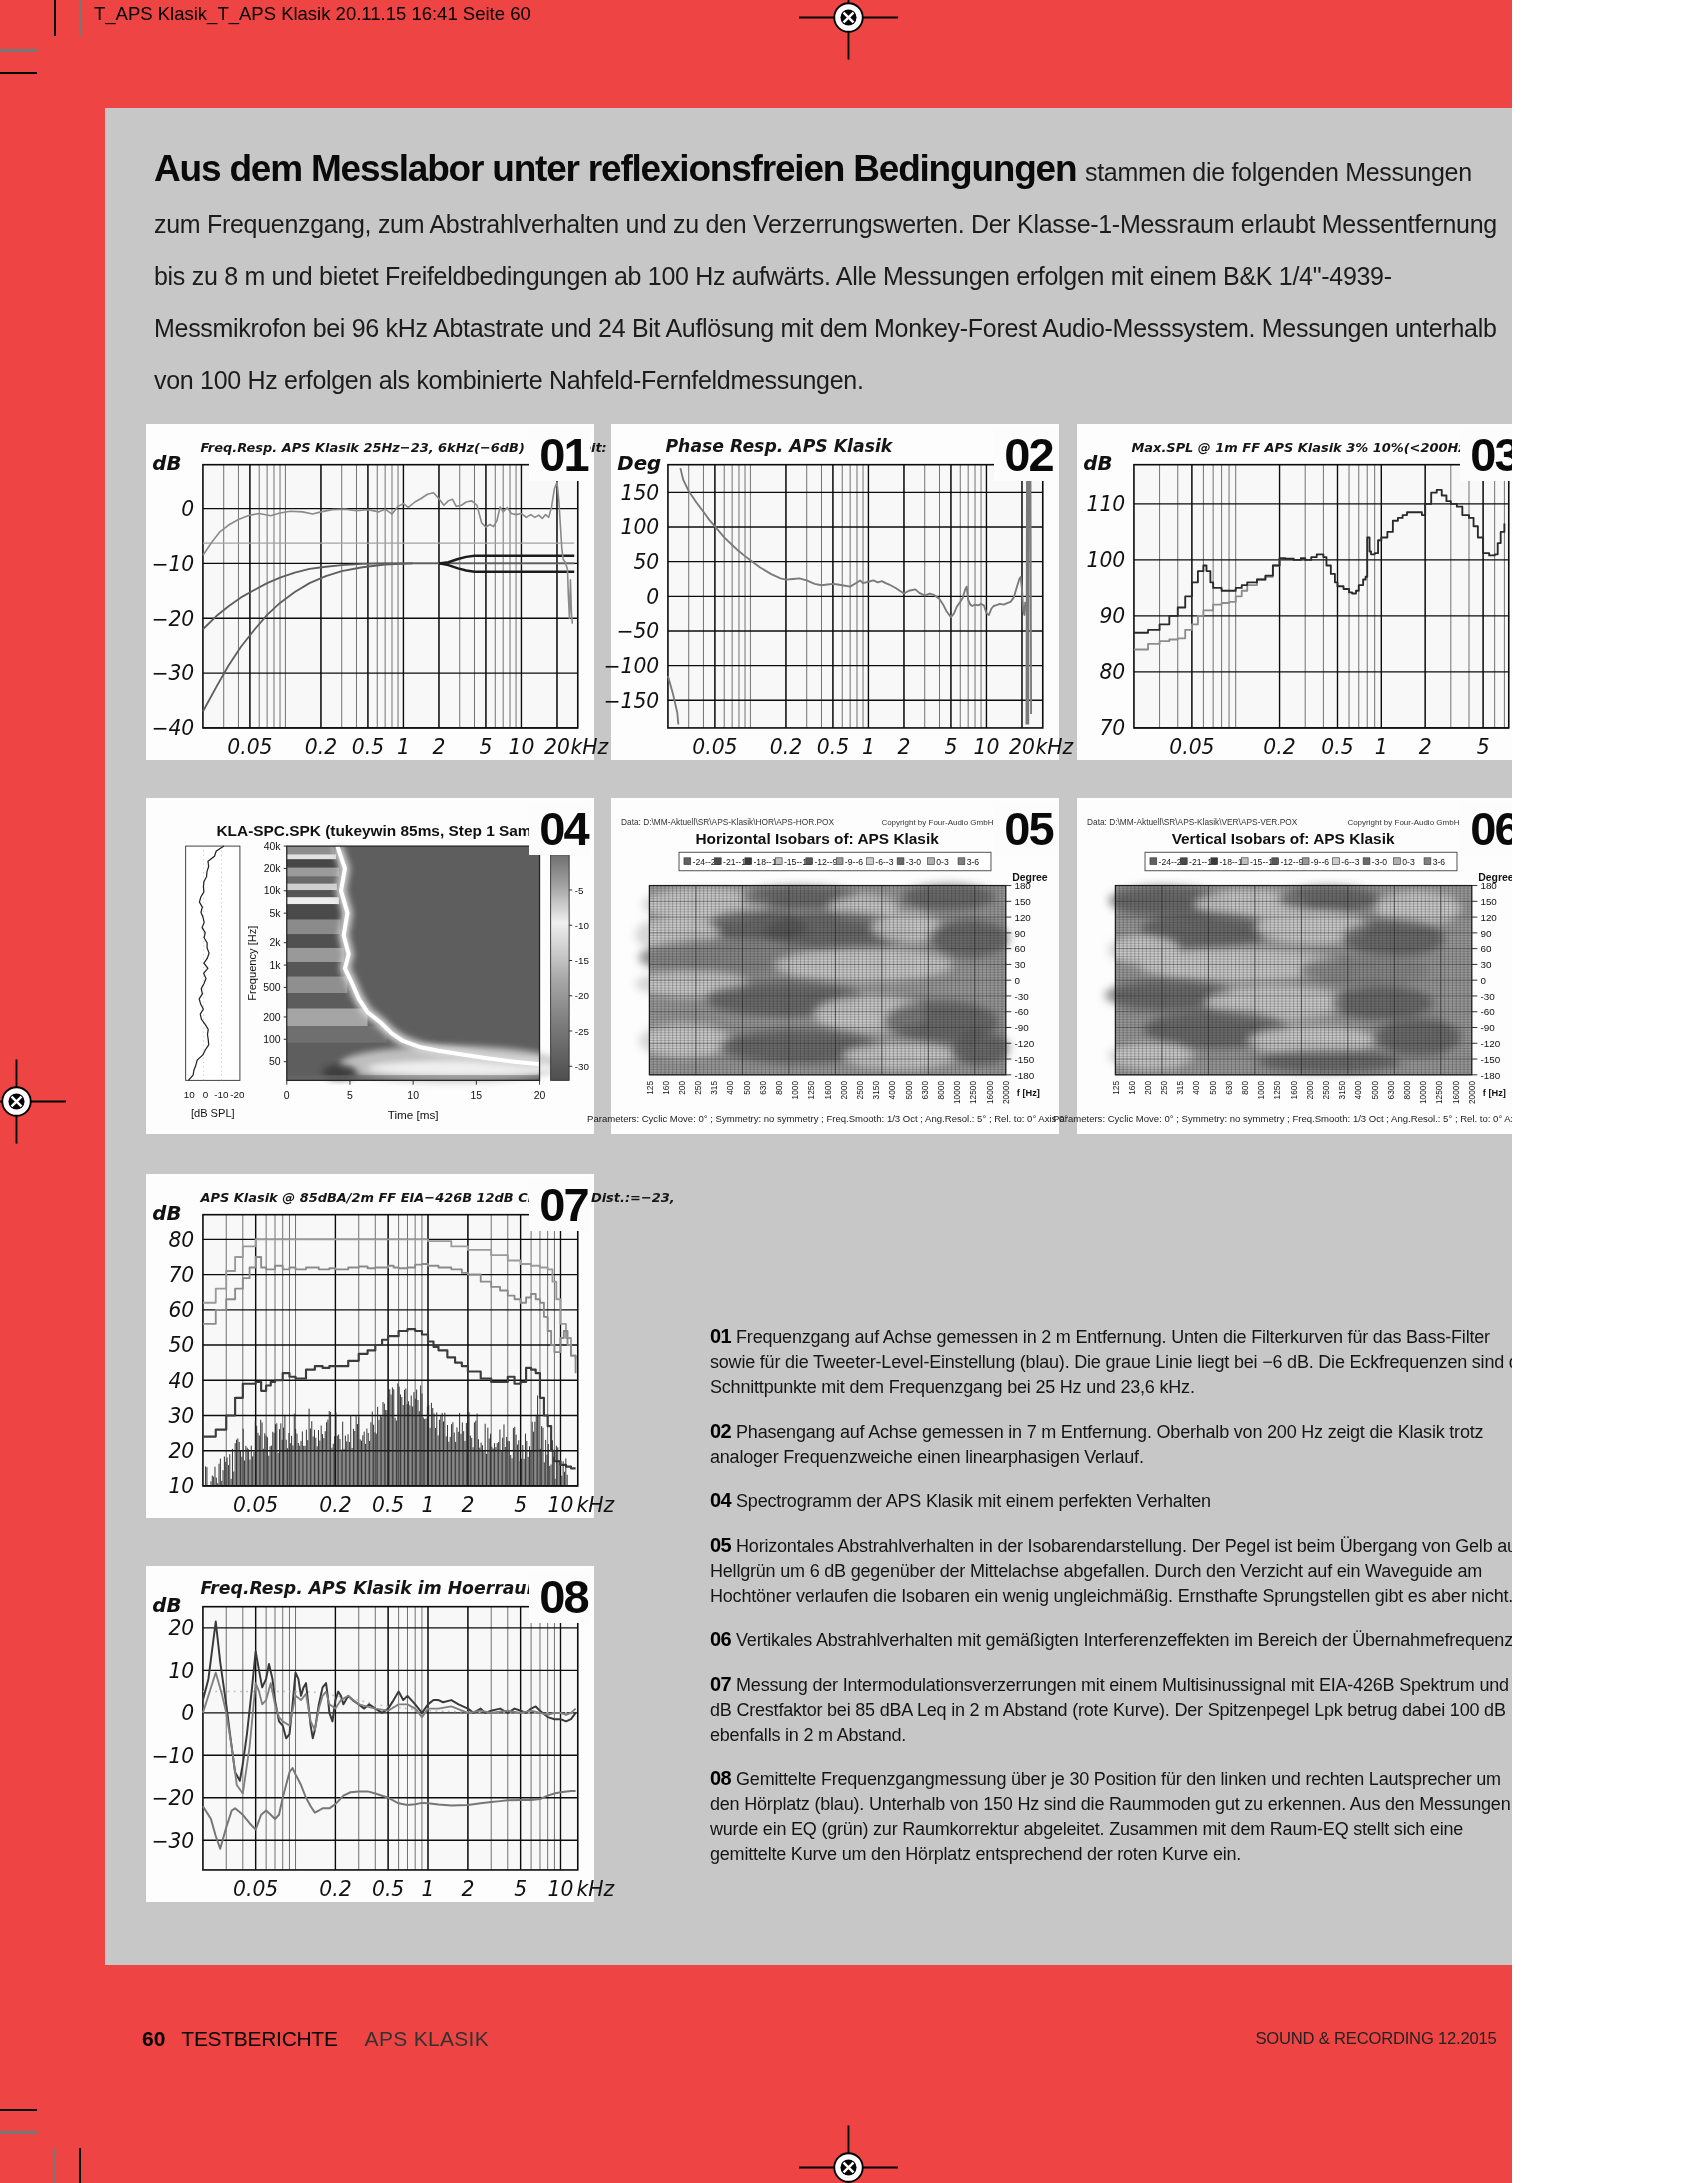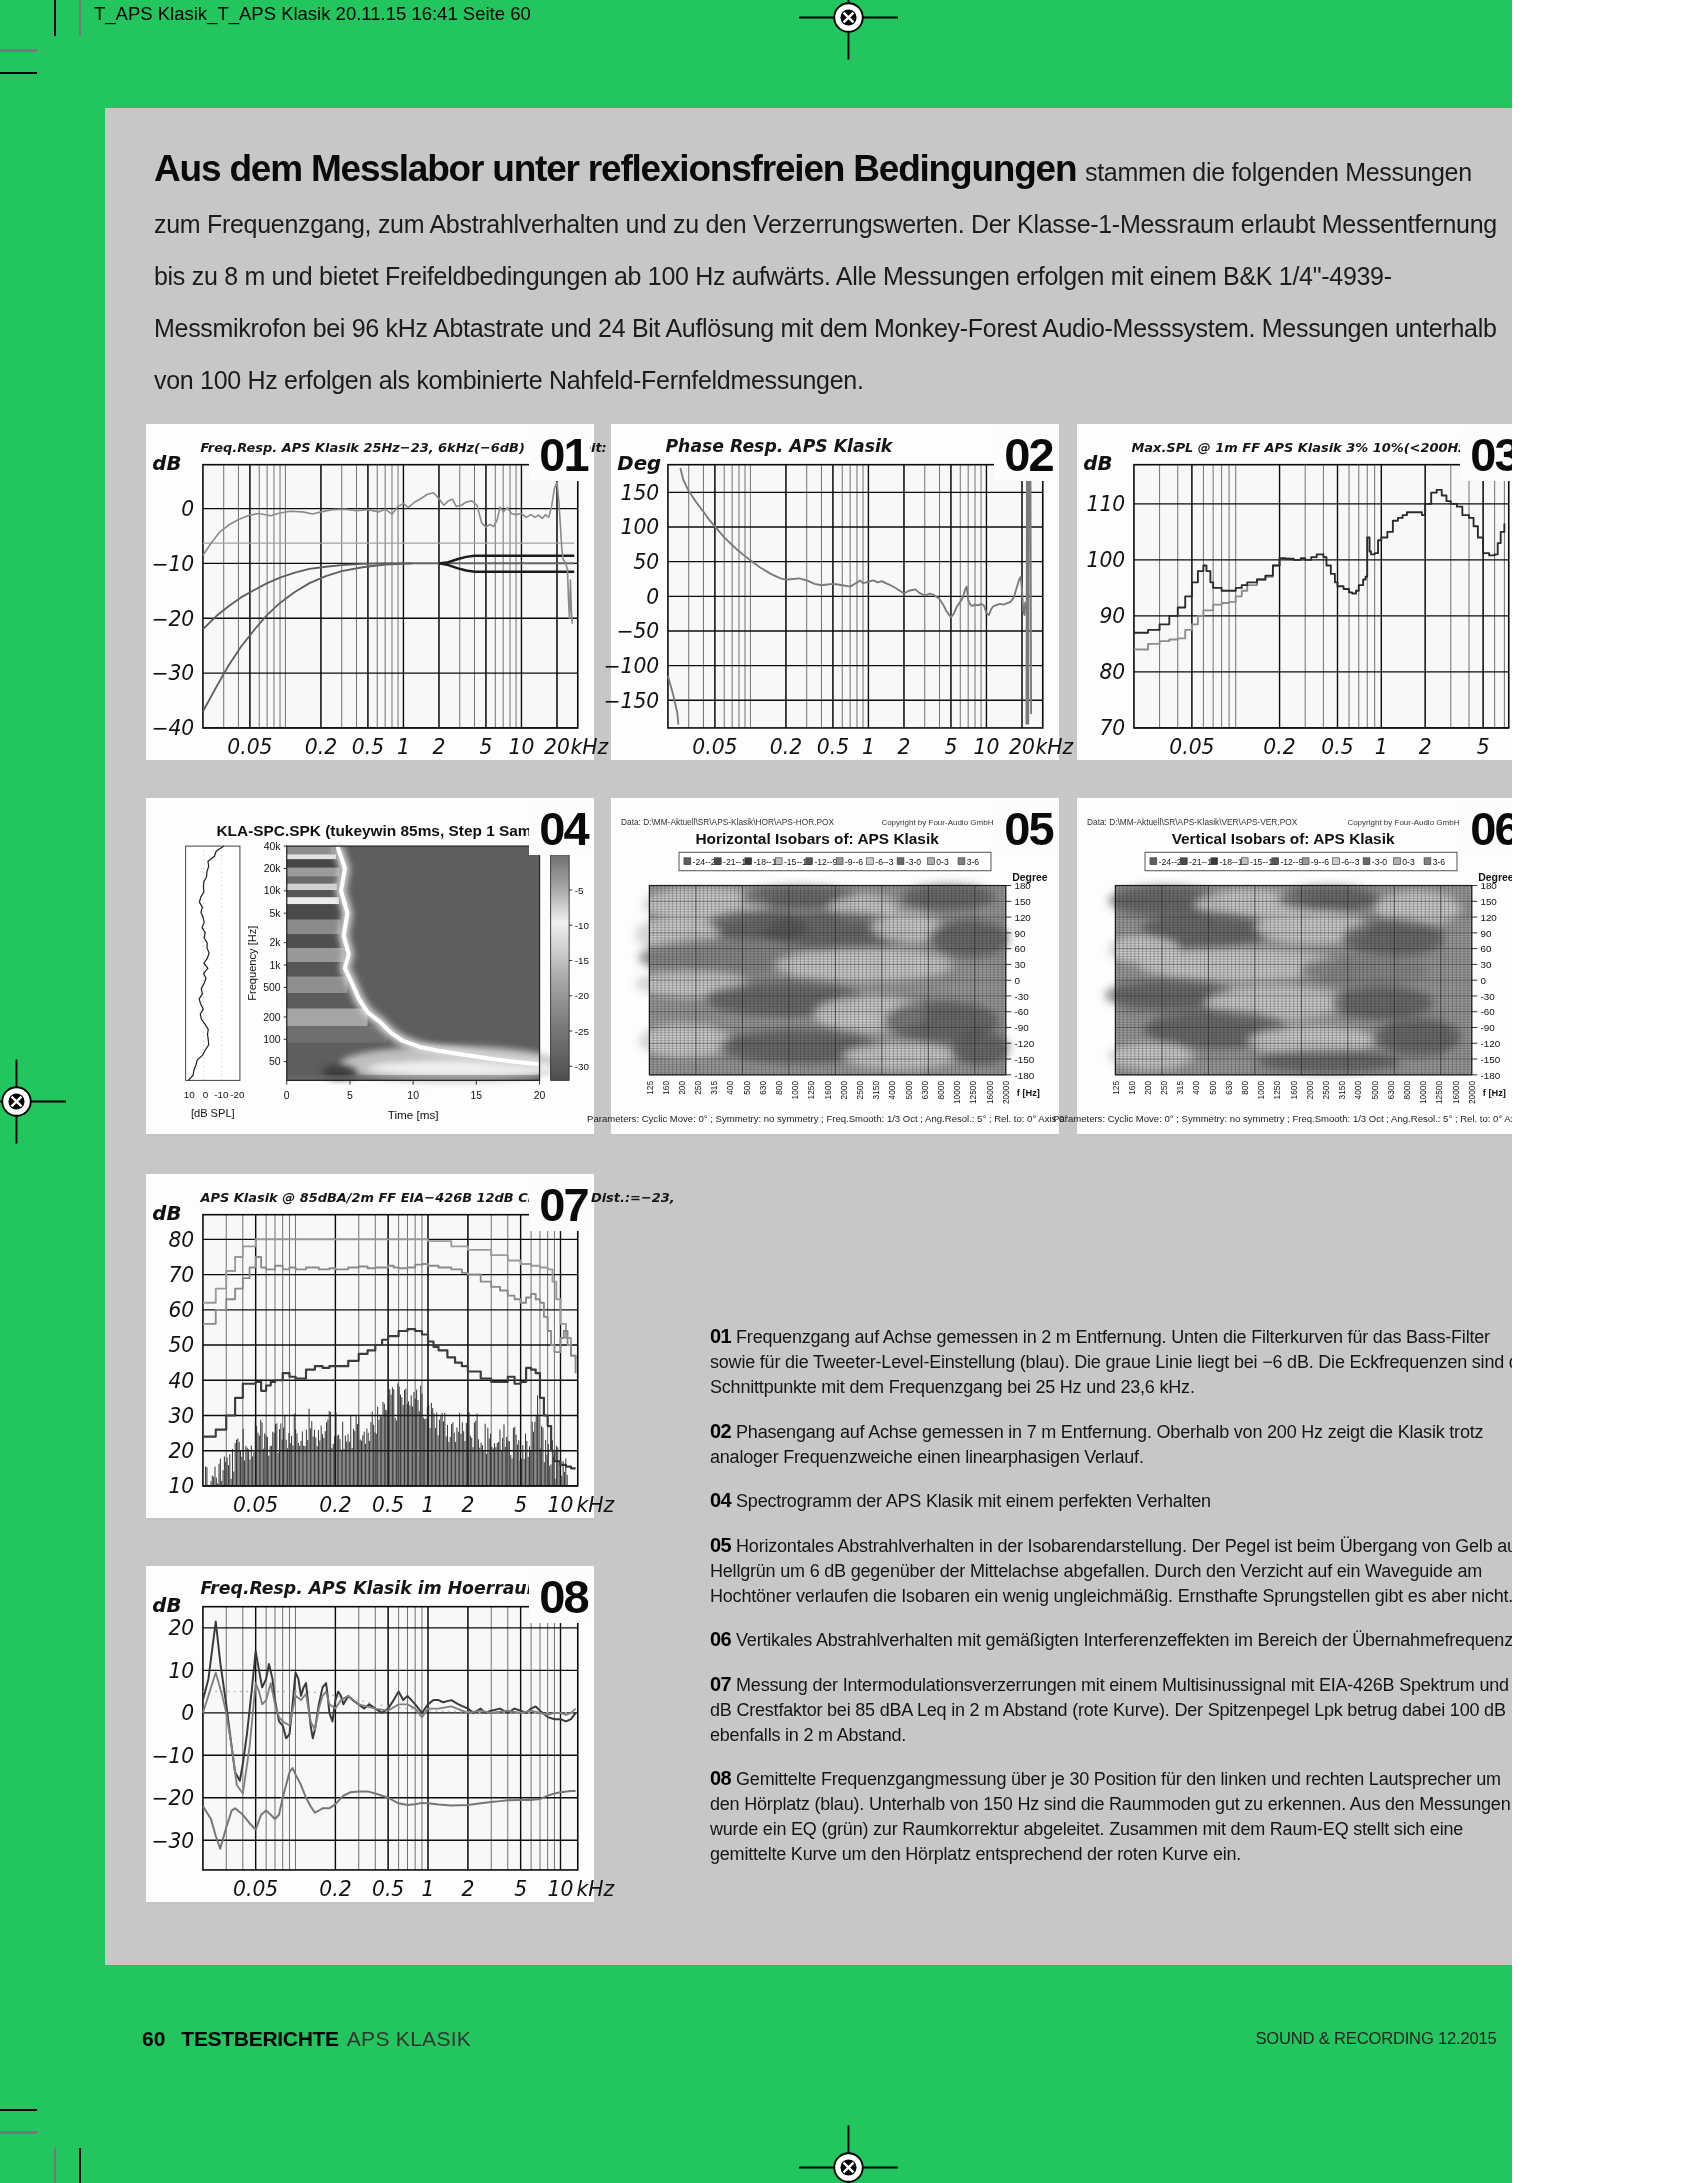--- a/index.html
+++ b/index.html
@@ -1,32 +1,32 @@
 <!DOCTYPE html>
 <html style="font-size:10px"><head>
 <meta charset="utf-8">
 <style>
   html,body{margin:0;padding:0;background:#fff;}
-  .page{position:relative;width:1512px;height:2183px;background:#22c55e;overflow:hidden;
+  .page{position:relative;width:1512px;height:2183px;background:#ef4444;overflow:hidden;
         font-family:"Liberation Sans",sans-serif;}
   .print-header{position:absolute;left:94px;top:2.5px;font-size:18.5px;color:#000;letter-spacing:0;}
   .content{position:absolute;left:105px;top:108px;width:1484px;height:1857px;background:#c7c7c7;}
   .intro{position:absolute;left:142px;top:131px;width:1350px;margin:12px;
          font-size:25px;line-height:52px;color:#1c1c1c;letter-spacing:-0.3px;}
   .intro .lead{font-size:37px;font-weight:bold;color:#0a0a0a;letter-spacing:-1.2px;padding-right:8.6px;}
   .panel{position:absolute;background:#fcfcfc;}
   .csvg{position:absolute;left:0;top:0;width:100%;height:100%;overflow:visible;}
   .badge{position:absolute;top:3.7px;right:3.7px;font-weight:bold;font-size:47px;line-height:1;
          letter-spacing:-1.8px;color:#0a0a0a;background:#fcfcfc;padding:3.7px 2.5px 2.5px 10px;}
   .captions{position:absolute;left:710px;top:1324px;width:824px;}
   .cap{margin:0 0 18.5px 0;font-size:18px;line-height:25px;color:#151515;letter-spacing:-0.2px;}
   .cap b{font-size:20px;letter-spacing:-0.6px;margin-right:5px;color:#000;}
   .footer-left{position:absolute;left:142px;top:2027px;font-size:21px;color:#000;}
   .footer-left .pg{font-weight:bold;margin-right:16px;}
-  .footer-left .sec{font-weight:bold;margin-right:8px;letter-spacing:-0.3px;}
+  .footer-left .sec{font-weight:normal;margin-right:27px;letter-spacing:-0.3px;}
   .footer-left .art{color:#333;letter-spacing:0.3px;}
   .footer-right{position:absolute;left:1236px;top:2029px;width:280px;text-align:center;
                 font-size:16.6px;color:#222;letter-spacing:-0.2px;}
   .regmark{position:absolute;width:99px;height:99px;}
   .cm{position:absolute;}
 </style>
 </head>
 <body>
 
 <div class="page">

